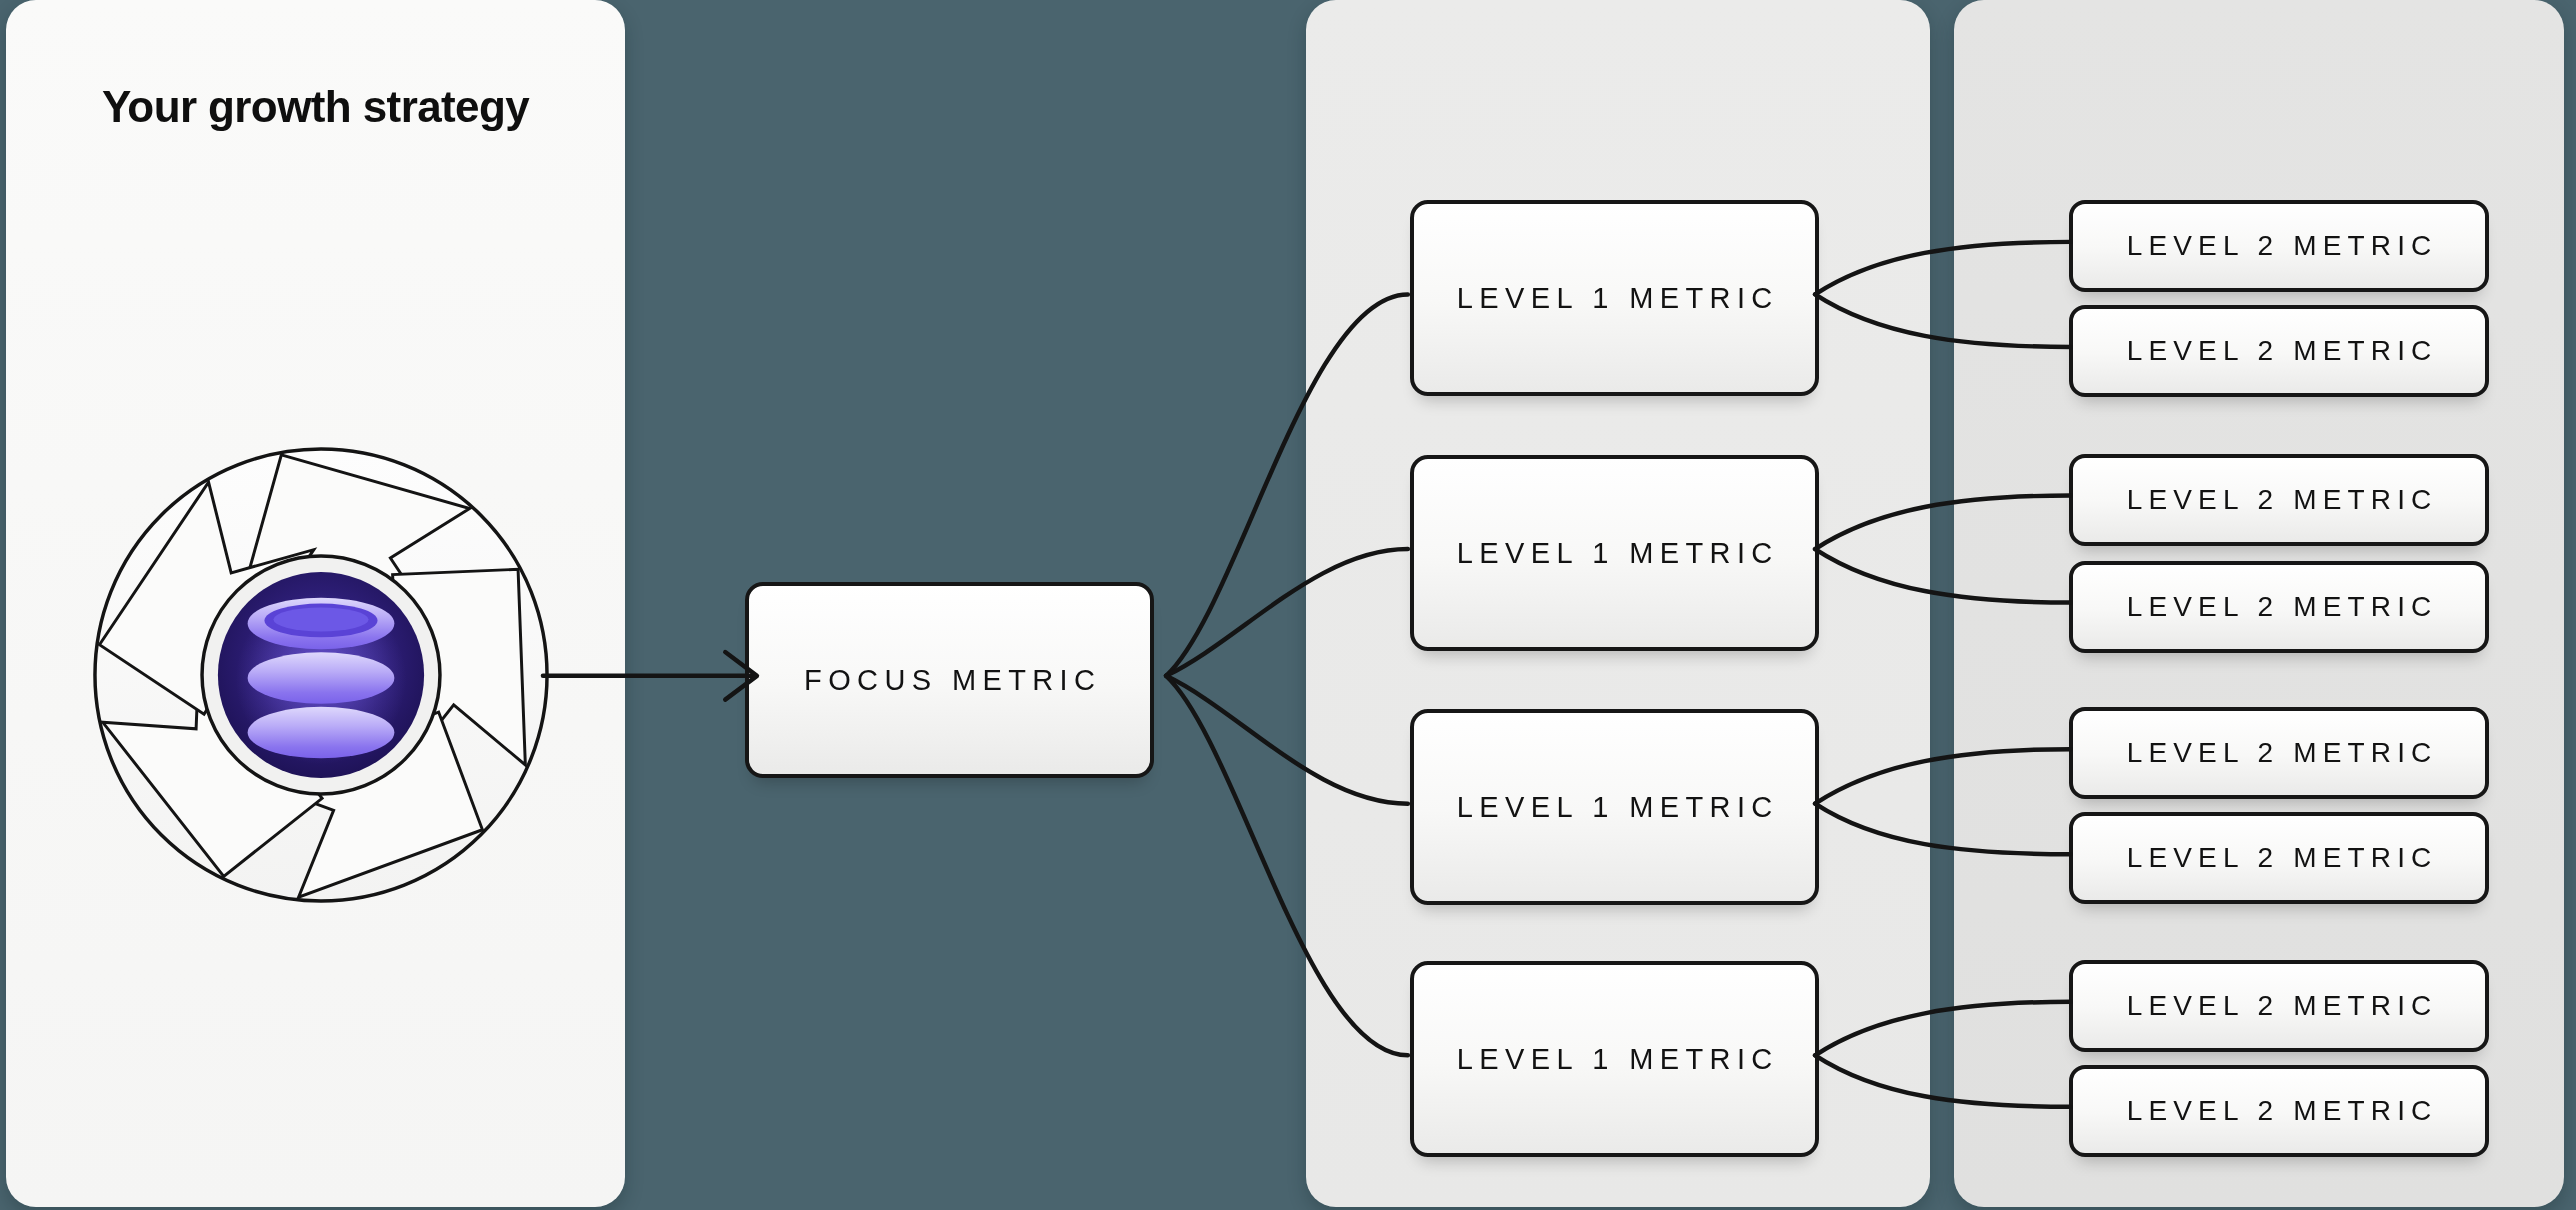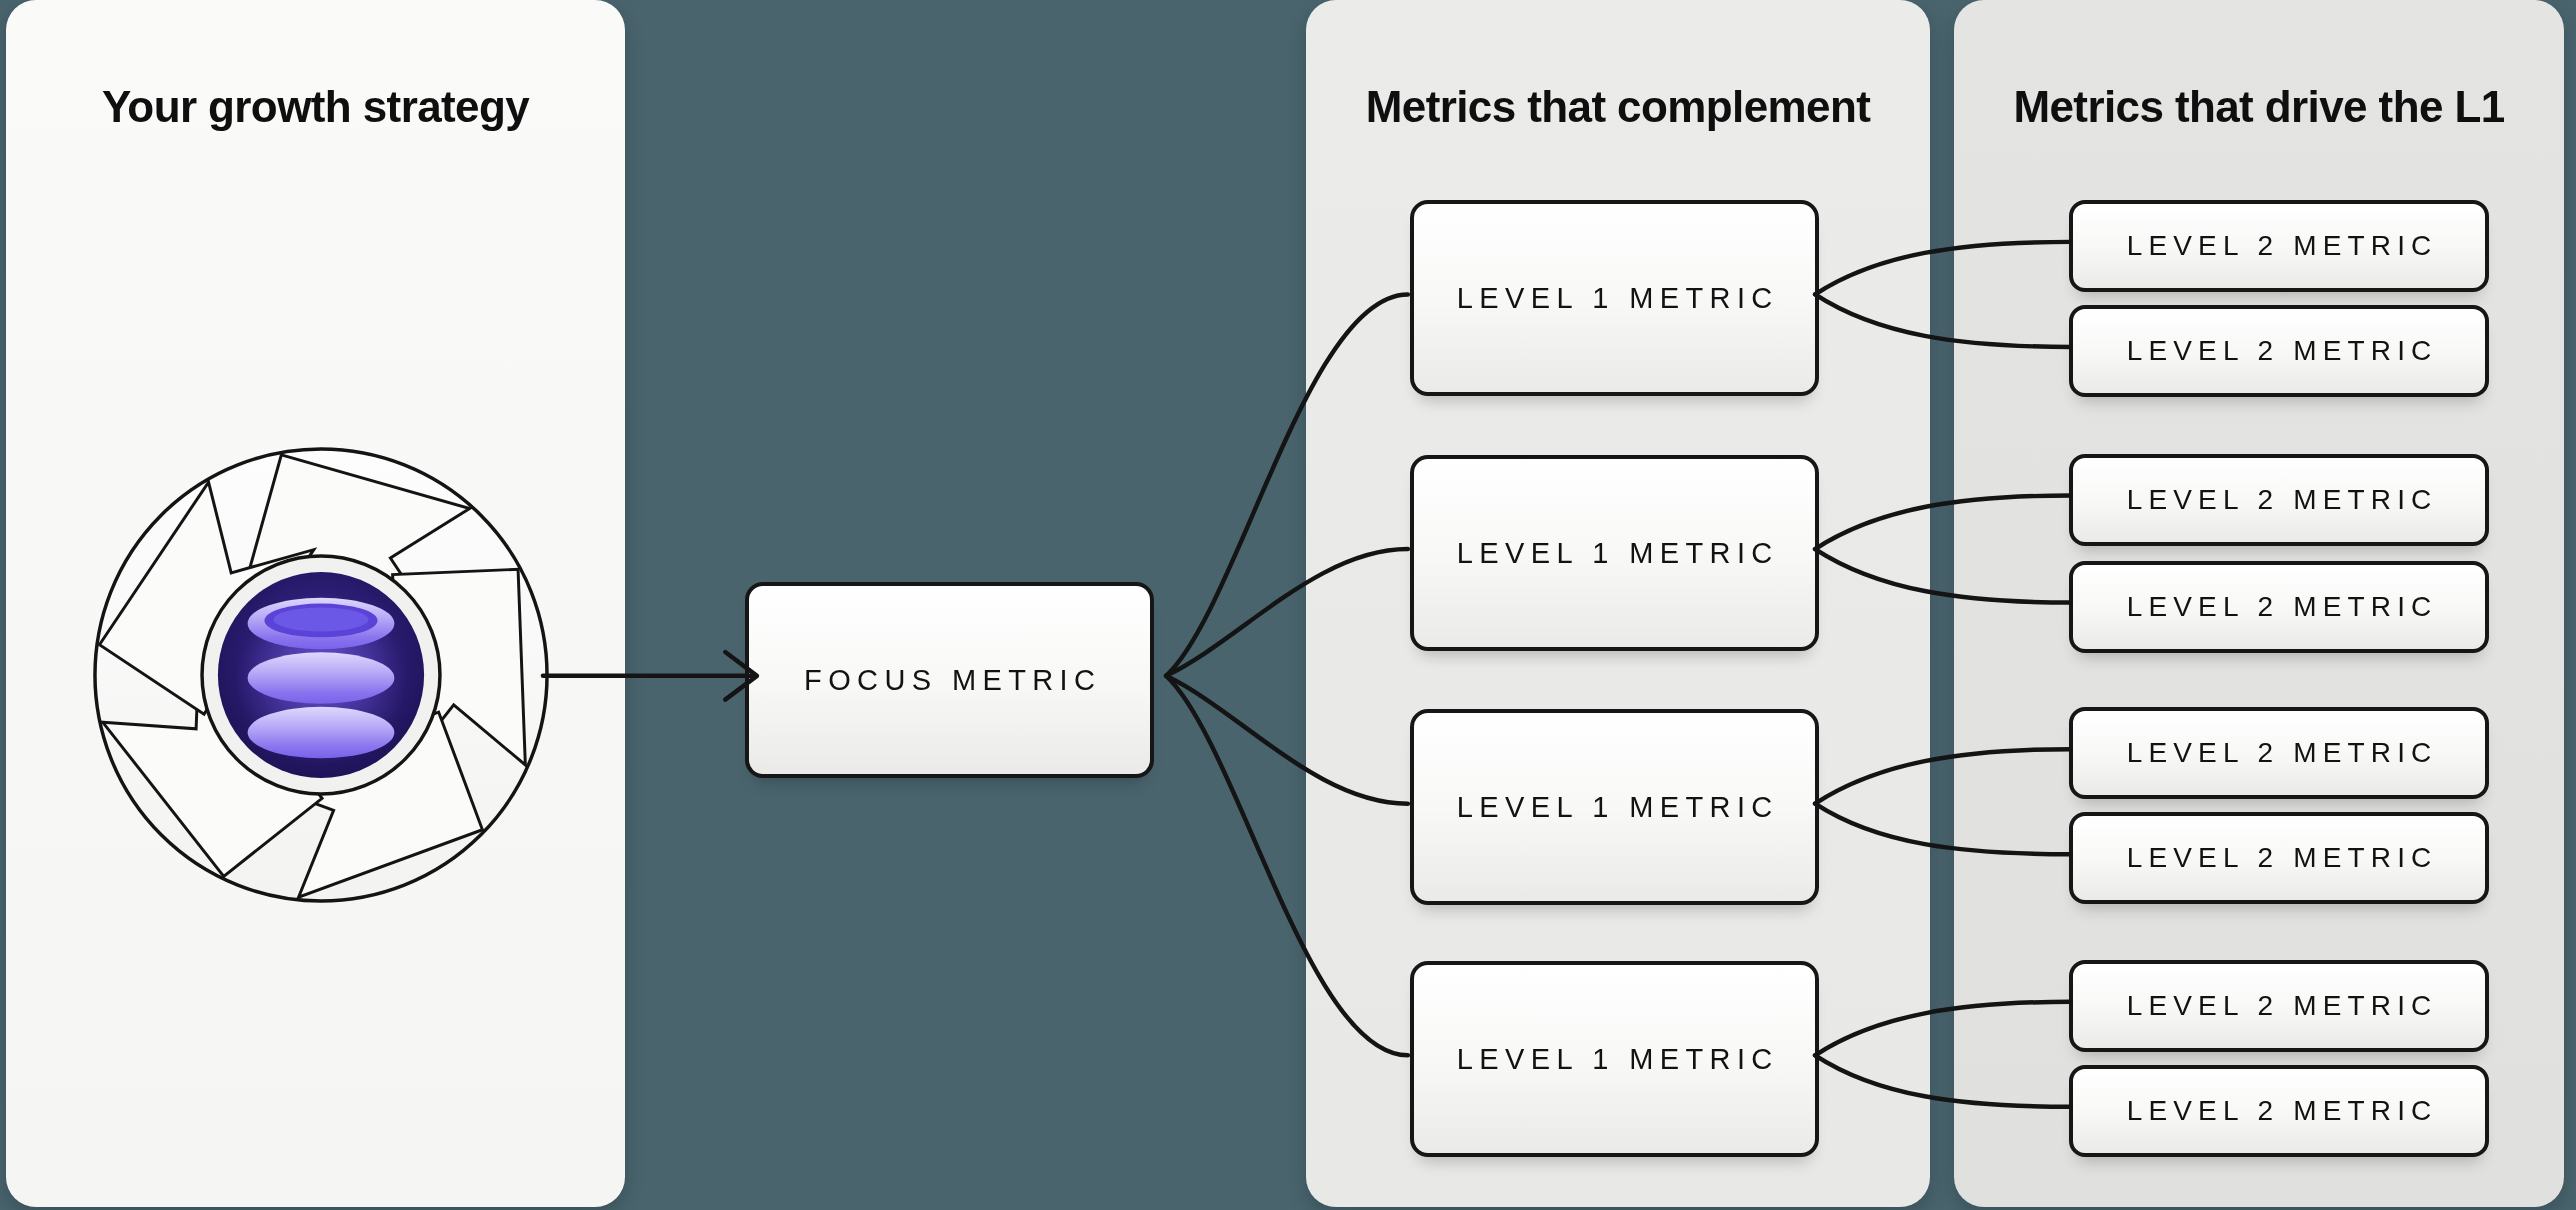--- a/index.html
+++ b/index.html
@@ -101,27 +101,25 @@
         <ellipse cx="0" cy="-52" rx="74" ry="26" fill="url(#bandGrad)"></ellipse>
         <ellipse cx="0" cy="-55" rx="57" ry="17" fill="#5a43d6"></ellipse>
         <ellipse cx="0" cy="-56" rx="48" ry="12" fill="#6c58e6"></ellipse>
       </g>
     </svg>
   </div>
 
 
   <div class="panel panel-3">
     <div class="panel-title">
-      <span>Metrics that complement</span>
     </div>
   </div>
 
   <div class="panel panel-4">
     <div class="panel-title">
-      <span>Metrics that drive the L1</span>
     </div>
   </div>
 
   <div class="node node-lg focus-node">FOCUS METRIC</div>
 
   <div class="node node-lg l1-1">LEVEL 1 METRIC</div>
   <div class="node node-lg l1-2">LEVEL 1 METRIC</div>
   <div class="node node-lg l1-3">LEVEL 1 METRIC</div>
   <div class="node node-lg l1-4">LEVEL 1 METRIC</div>
 

